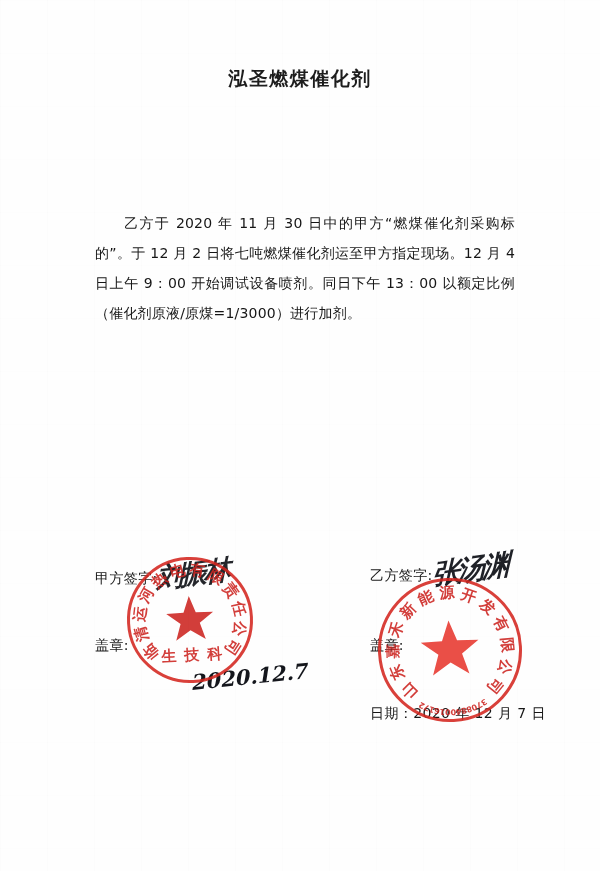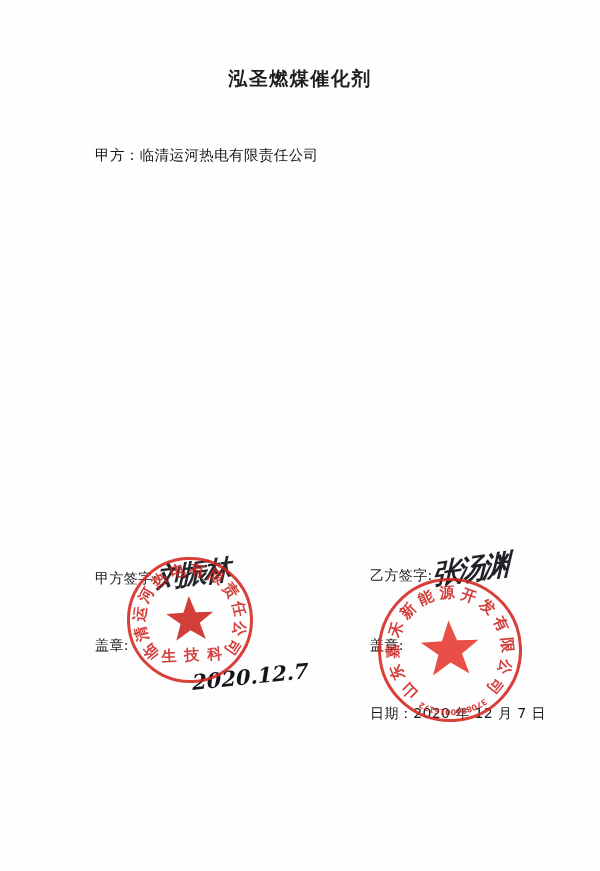--- a/index.html
+++ b/index.html
@@ -183,22 +183,24 @@
     height: 144px;
   }
 </style>
 </head>
 <body>
 
 <div id="page">
 
   <div class="doc-title" id="title-line-1">泓圣燃煤催化剂</div>
 
-  <div class="party-line" id="party-a">甲方：临清运河热电有限责任公司</div>
-
+
+  <div class="body-block" id="para-1">
+    <span class="indent"></span><span>乙方于 2020 年 11 月 30 日中的甲方“燃煤催化剂采购标的”。于 12 月 2 日将七吨燃煤催化剂运至甲方指定现场。12 月 4 日上午 9：00 开始调试设备喷剂。同日下午 13：00 以额定比例（催化剂原液/原煤=1/3000）进行加剂。</span>
+  </div>
 
 
   <div class="sig-label" id="sig-a-label">甲方签字:</div>
   <div class="sig-label" id="seal-a-label">盖章:</div>
 
   <div class="sig-label" id="sig-b-label">乙方签字:</div>
   <div class="sig-label" id="seal-b-label">盖章:</div>
   <div class="sig-label" id="date-b-label">日期：2020 年 12 月 7 日</div>
 
   <div class="handwriting" id="sig-a-hand">刘振林</div>

